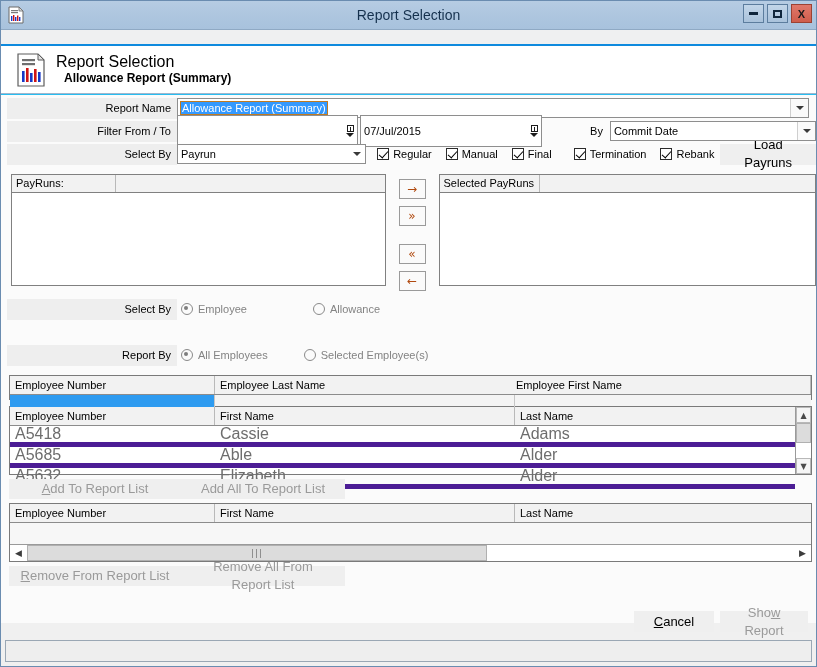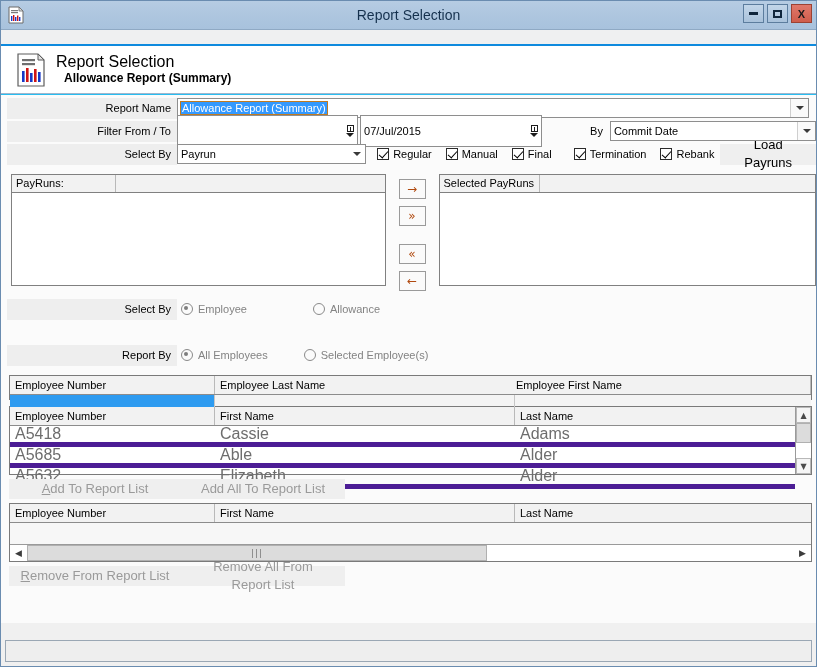--- a/index.html
+++ b/index.html
@@ -703,17 +703,25 @@
       </div>
     </div>
 
     <div style="display:flex; margin:4px 0 0 8px;">
       <div class="btn disabled" style="width:172px;">
           <span><u>R</u><span>emove From Report List</span></span>
         </div>
       <div class="btn disabled" style="width:164px;">Remove All From Report List</div>
     </div>
 
+    <div style="display:flex; justify-content:flex-end; margin:25px 8px 0 0;">
+      <div class="btn" style="width:80px;height:21px;">
+          <span><u>C</u><span>ancel</span></span>
+        </div>
+      <div class="btn disabled" style="width:88px;height:21px;margin-left:6px;">
+          <span><span>Sho</span><u>w</u><span> Report</span></span>
+        </div>
+    </div>
 
   </div>
 
   <div class="statusbar"></div>
 </div>
 
 </body></html>

